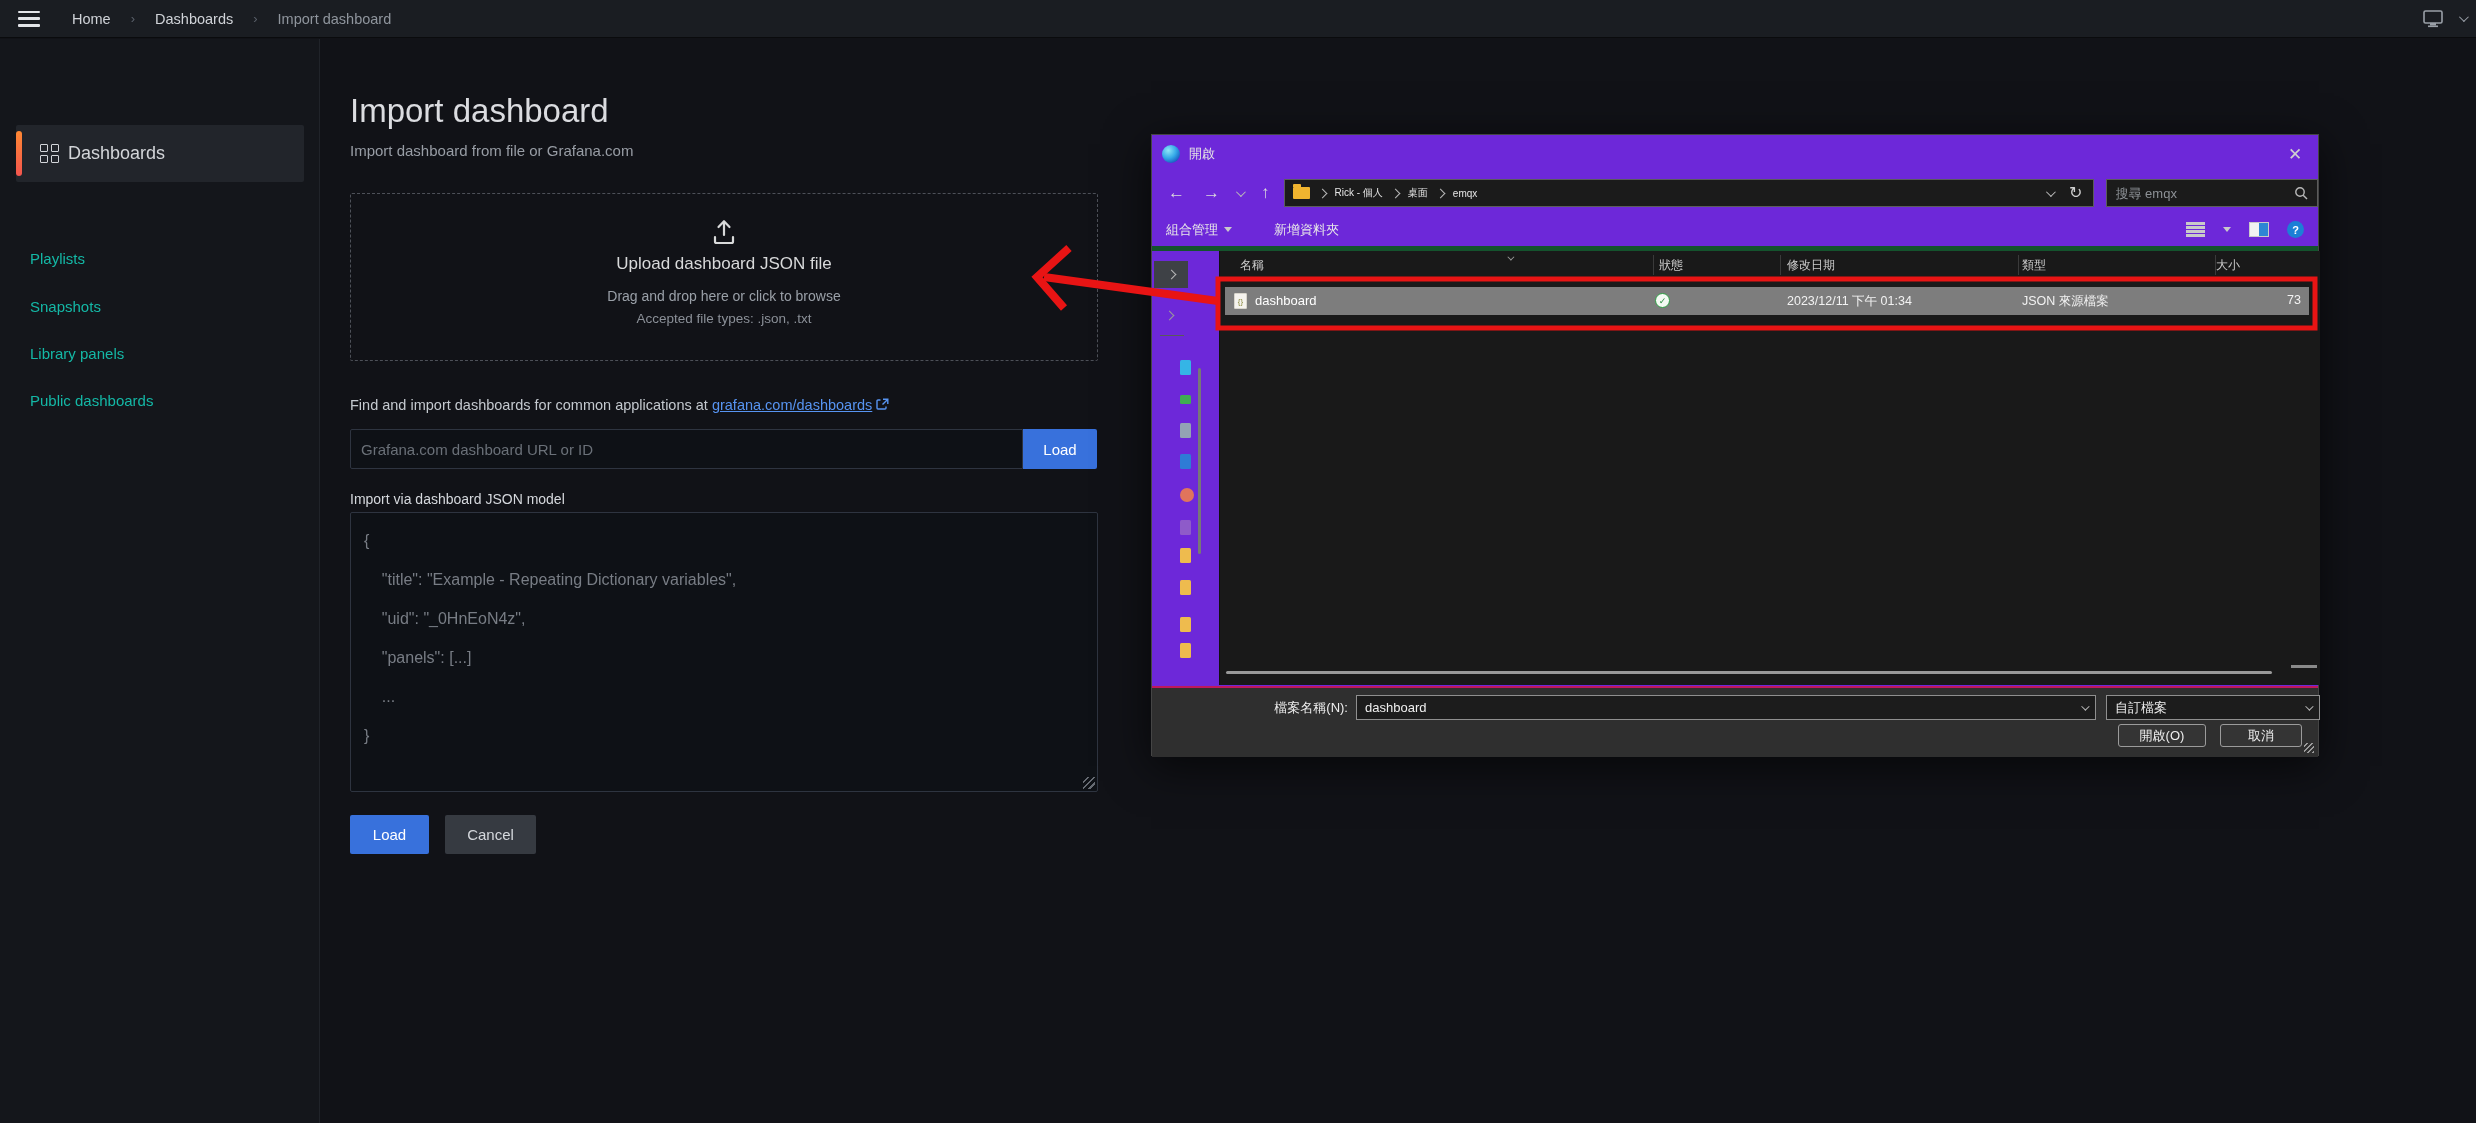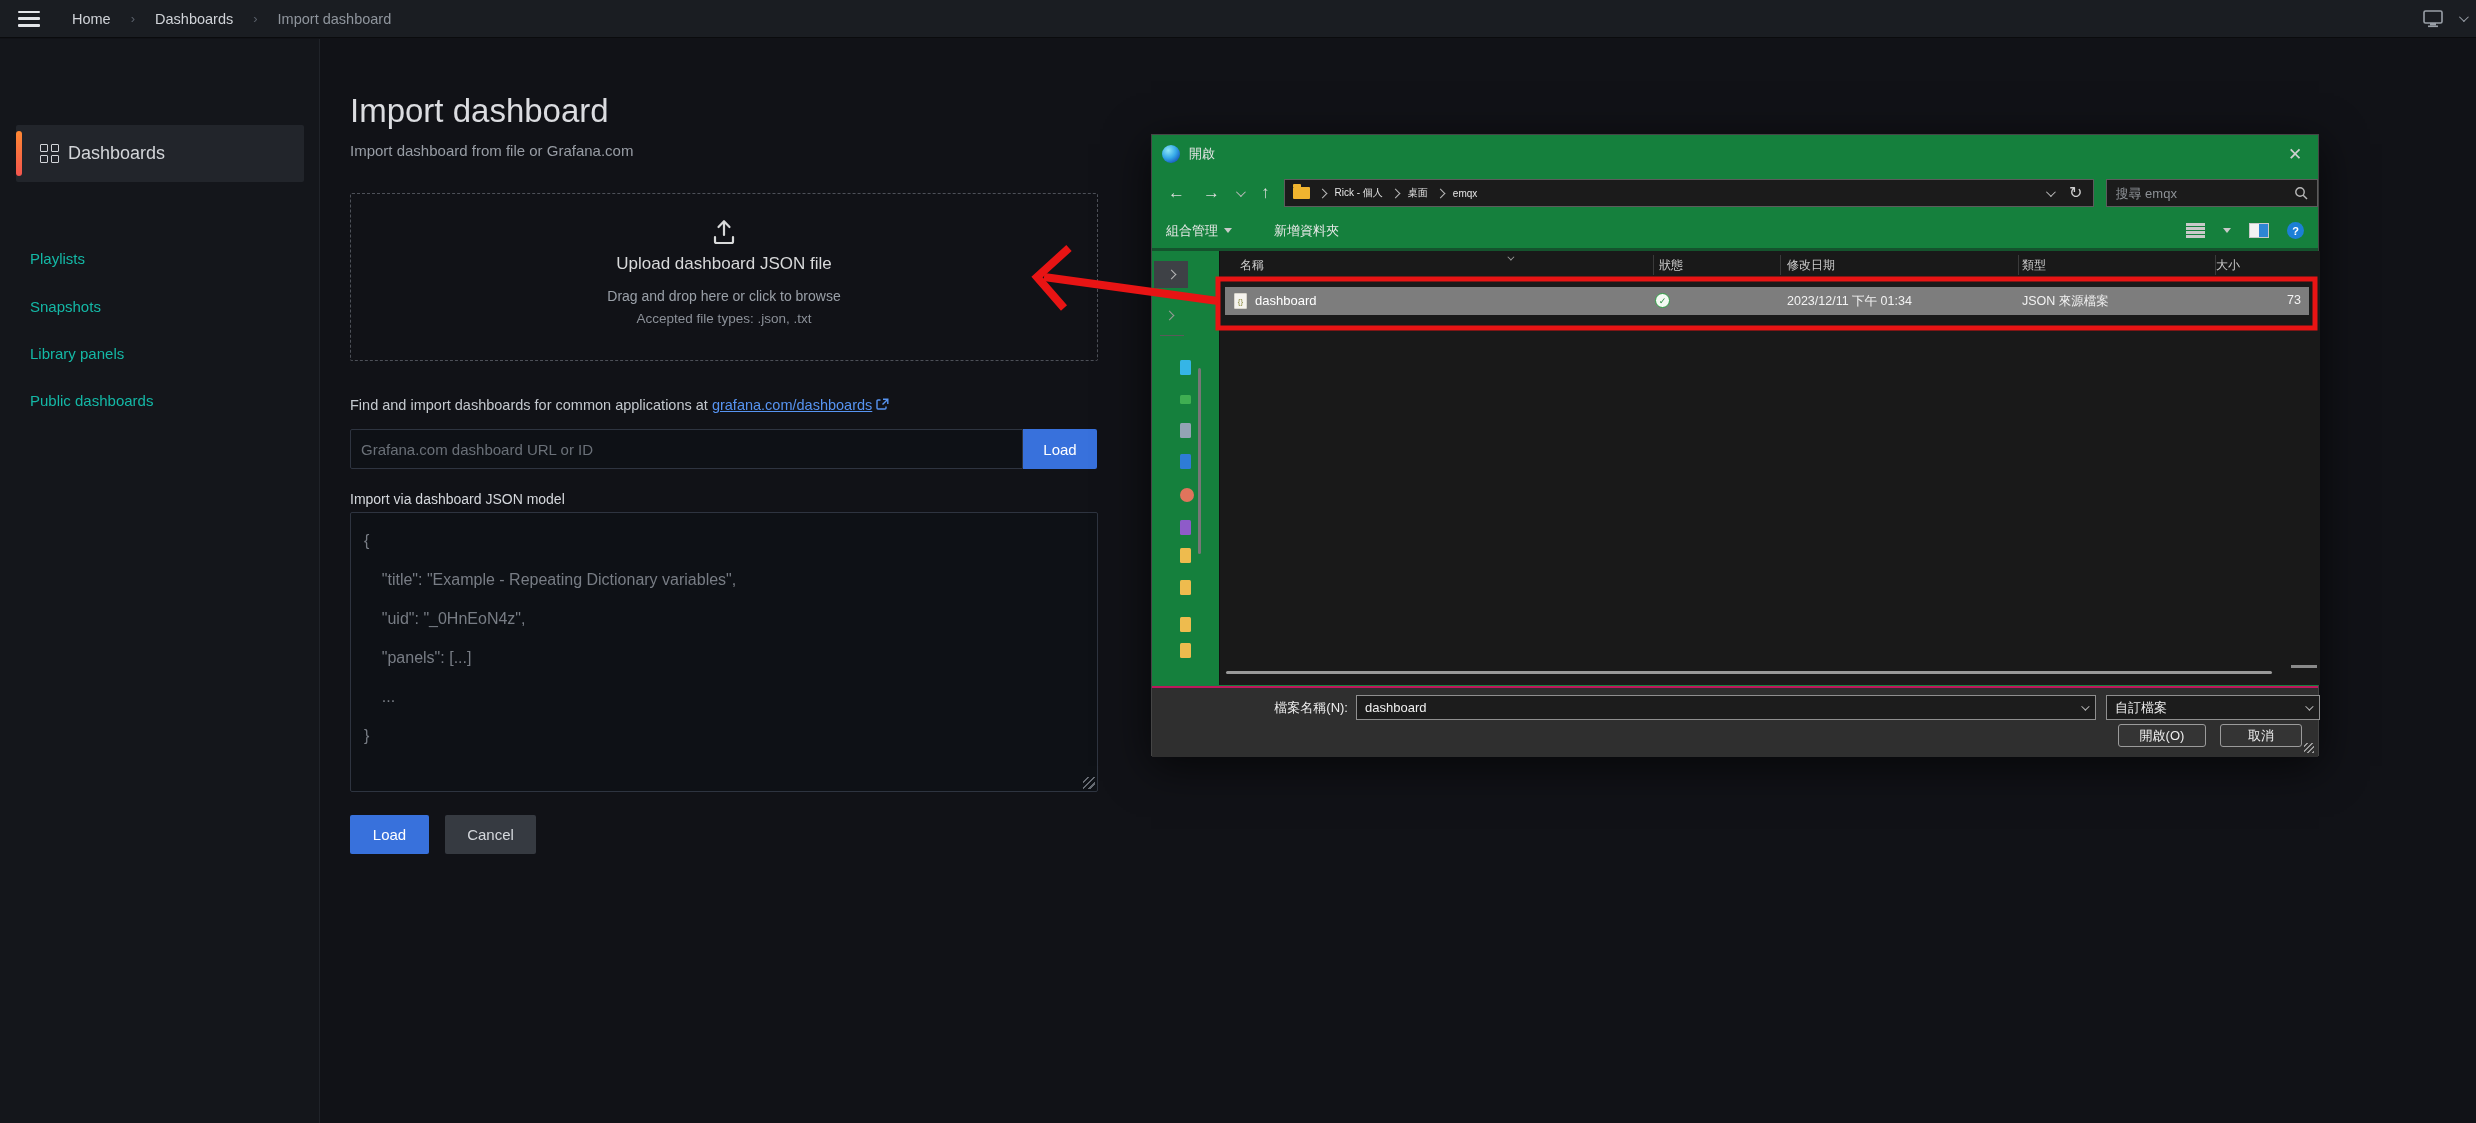--- a/index.html
+++ b/index.html
@@ -58,21 +58,21 @@
   .resize-grip { position:absolute; right:2px; bottom:2px; width:12px; height:12px;
     background:repeating-linear-gradient(135deg,transparent 0 3px,#666b73 3px 4.5px); cursor:nwse-resize; }
   .action-row { position:absolute; left:29px; top:776px; display:flex; gap:16px; }
   .btn-load { width:79px; height:39px; background:#3871dc; color:#fff; border:none;
     border-radius:2px; font-size:15px; cursor:pointer; font-family:inherit; }
   .btn-cancel { width:91px; height:39px; background:#363a41; color:#d5d8dd; border:none;
     border-radius:2px; font-size:15px; cursor:pointer; font-family:inherit; }
 
   
   .dialog { position:absolute; left:1151px; top:134px; width:1168px; height:622px;
-    background:#15803d; border:1px solid #454545; box-shadow:0 10px 42px rgba(0,0,0,.65); z-index:10; }
+    background:#6d28d9; border:1px solid #454545; box-shadow:0 10px 42px rgba(0,0,0,.65); z-index:10; }
   .dlg-title { position:absolute; left:0; top:0; width:100%; height:38px; display:flex;
     align-items:center; padding-left:10px; }
   .edge-icon { width:18px; height:18px; border-radius:50%;
     background:radial-gradient(circle at 35% 30%,#8fe6f7 0%,#35a9e8 45%,#1b63c4 75%,#123f8c 100%); }
   .dlg-title-text { color:#e4e4e4; font-size:13px; margin-left:9px; }
   .dlg-close { margin-left:auto; width:46px; height:38px; display:flex; align-items:center;
     justify-content:center; color:#cfcfcf; font-size:17px; cursor:pointer; }
 
   .dlg-addr { position:absolute; left:0; top:38px; width:100%; height:40px; display:flex;
     align-items:center; padding-left:16px; }
@@ -89,21 +89,21 @@
   .addr-crumb { color:#e6e6e6; font-size:10px; cursor:pointer; white-space:nowrap; }
   .addr-right { margin-left:auto; display:flex; align-items:center; gap:16px; padding-right:2px; }
   .refresh-ic { color:#d0d0d0; font-size:16px; cursor:pointer; line-height:1; }
   .search-box { width:212px; height:28px; margin-left:12px; background:#1b1b1b;
     border:1px solid #5c5c5c; display:flex; align-items:center; padding:0 9px; }
   .search-box input { flex:1; background:transparent; border:none; outline:none; color:#c9c9c9;
     font-size:13px; font-family:inherit; }
   .search-box input::placeholder { color:#8d9196; }
 
   .dlg-toolbar { position:absolute; left:0; top:78px; width:100%; height:38px; display:flex;
-    align-items:center; padding-left:14px; border-bottom:3px solid #14532d; }
+    align-items:center; padding-left:14px; border-bottom:5px solid #14532d; }
   .tool-item { color:#e8e8e8; font-size:13px; cursor:pointer; display:flex; align-items:center; gap:6px; }
   .caret-down { width:0; height:0; border-left:4px solid transparent; border-right:4px solid transparent;
     border-top:5px solid #c9c9c9; }
   .tool-right { margin-left:auto; display:flex; align-items:center; gap:18px; margin-right:14px; }
   .listview-ic { width:19px; height:15px; display:flex; flex-direction:column; justify-content:space-between; cursor:pointer; }
   .listview-ic i { height:2.6px; background:#c9c9c9; }
   .preview-ic { width:20px; height:15px; border:1px solid #c9c9c9; display:flex; cursor:pointer; }
   .preview-ic .l { flex:1; background:#f2f2f2; }
   .preview-ic .r { flex:1; background:#2e86d4; }
   .help-ic { width:17px; height:17px; border-radius:50%; background:#1c7fd6; color:#fff;

